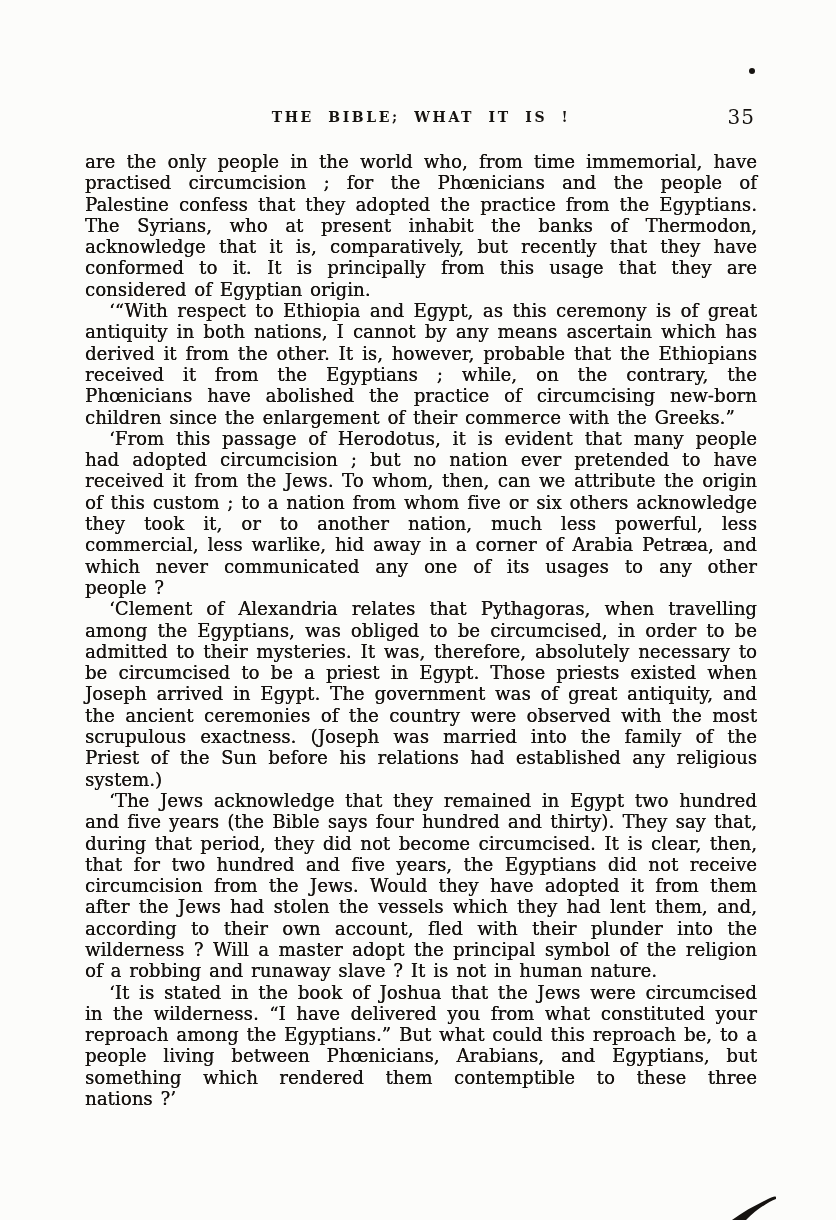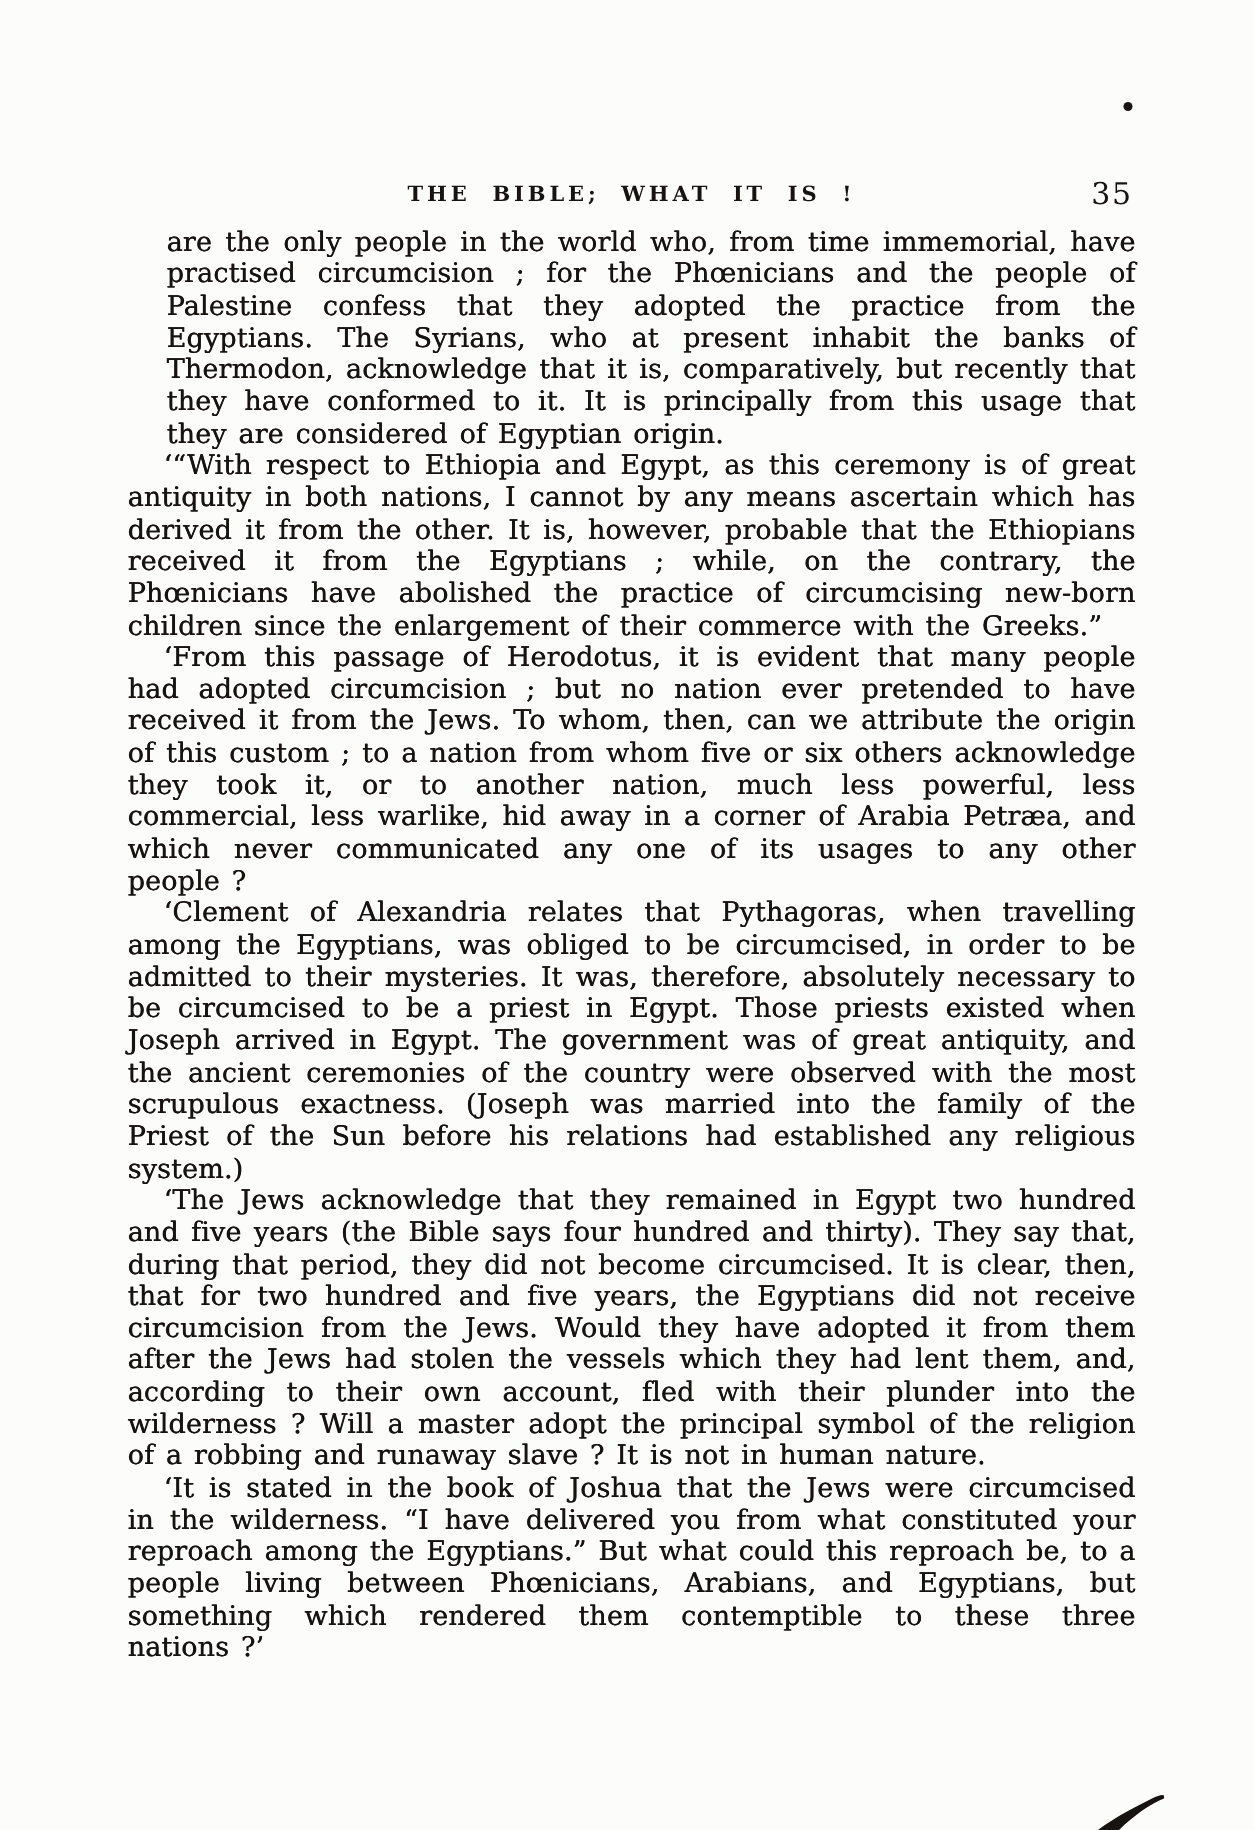--- a/index.html
+++ b/index.html
@@ -14,21 +14,21 @@
     color: var(--ink);
     overflow: hidden;
   }
   .page {
     position: relative;
     width: 836px; height: 1220px;
     background: var(--paper);
   }
   .running-head {
     position: absolute;
-    left: 85px; top: 119px;
+    left: 85px; top: 107px;
     width: 672px;
     text-align: center;
   }
   .head-title {
     font-size: 14px;
     font-weight: 700;
     letter-spacing: 2.6px;
     word-spacing: 7px;
     color: var(--ink);
   }
@@ -48,21 +48,21 @@
   .para {
     font-size: 18px;
     line-height: 21.3px;
     text-align: justify;
     text-indent: 24px;
     word-spacing: 2px;
     letter-spacing: 0.1px;
     color: var(--ink);
     text-shadow: 0.25px 0 0 currentColor;
   }
-  .para.first { text-indent: 0; margin-left: 26px; }
+  .para.first { text-indent: 0; }
   .ink-speck {
     position: absolute;
     left: 749px; top: 68px;
     width: 6px; height: 6px;
     border-radius: 50%;
     background: var(--ink);
   }
   .ink-flourish {
     position: absolute;
     left: 726px; top: 1196px;

